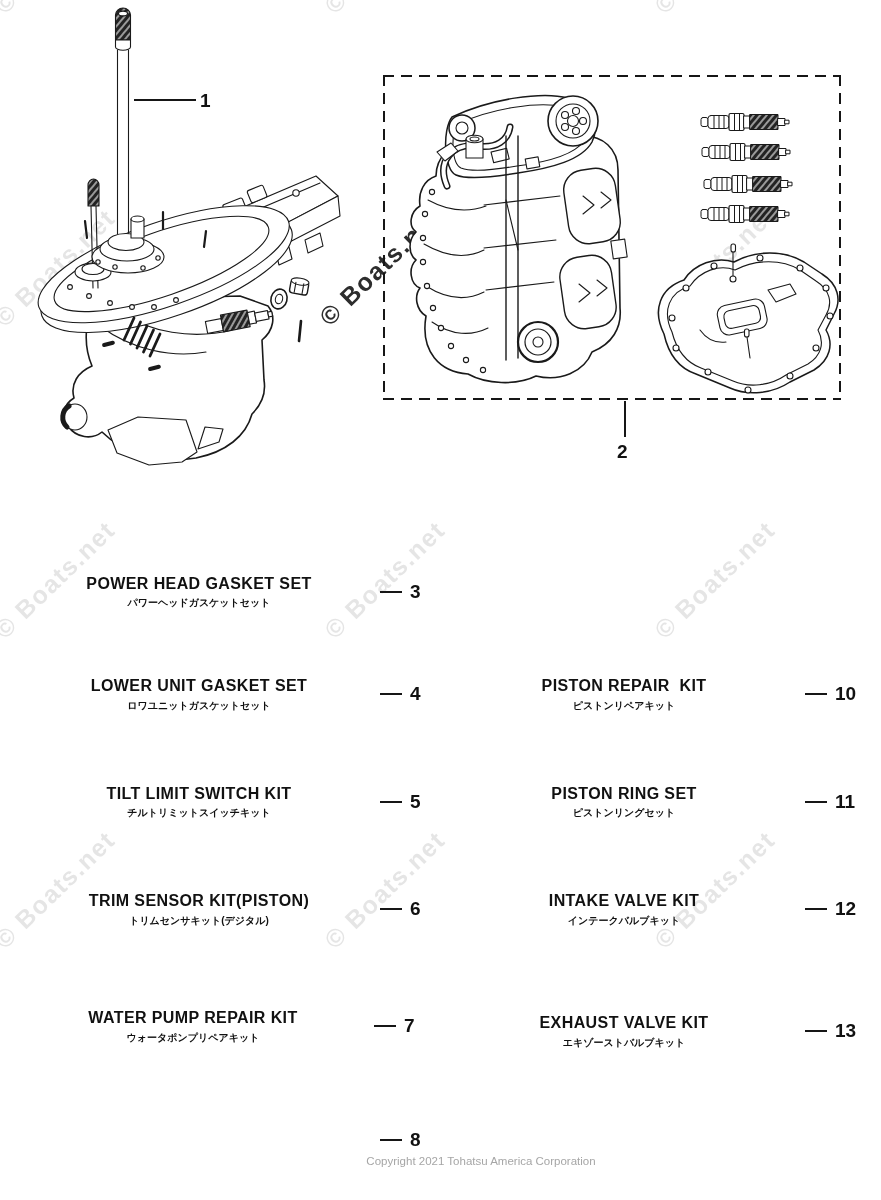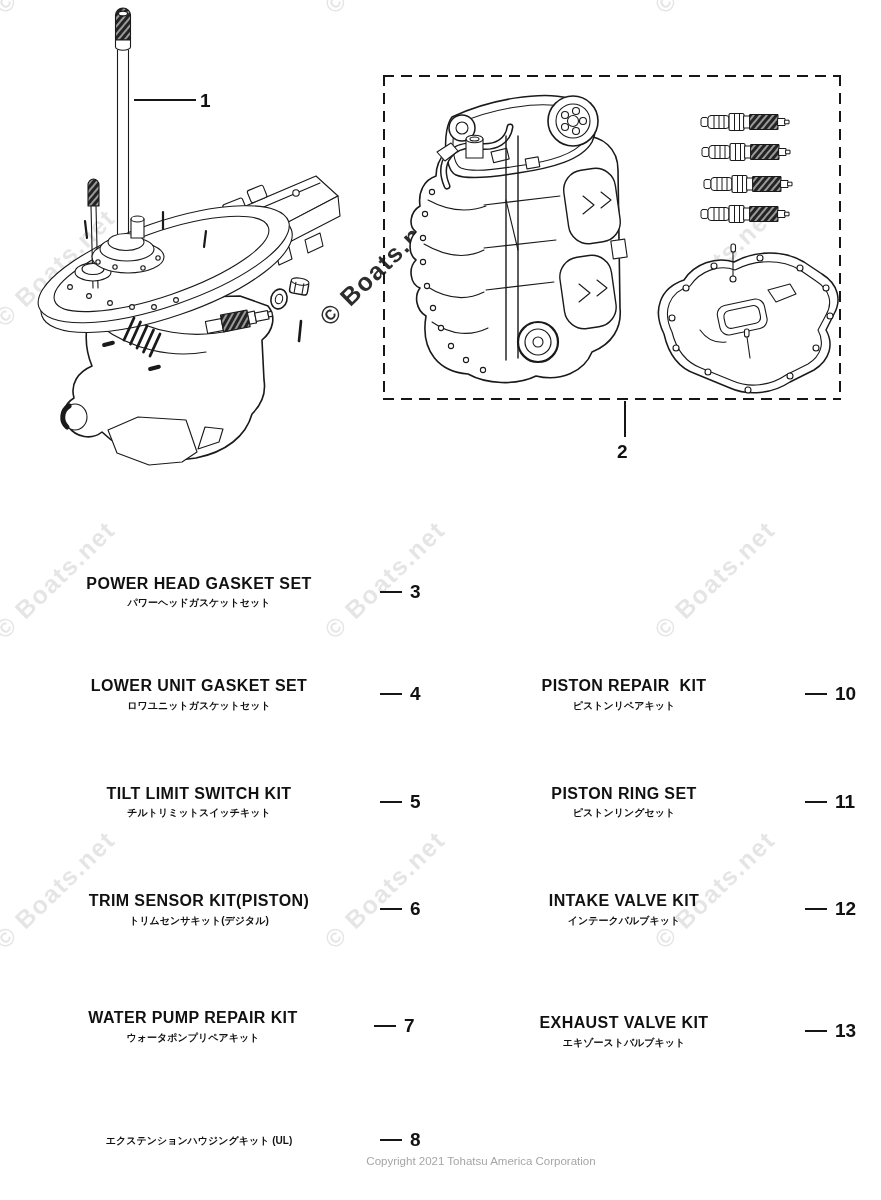--- a/index.html
+++ b/index.html
@@ -315,21 +315,20 @@
     <div class="kit-box dashbox">
       <div class="kit-en">WATER PUMP REPAIR KIT</div>
       <div class="kit-jp">ウォータポンプリペアキット</div>
     </div>
     <div class="kit-line"></div>
     <div class="kit-num">7</div>
   </div>
 
   <div class="kit" style="left:18px;top:1102px;height:76px">
     <div class="kit-box dashbox">
-      <div class="kit-jp">エクステンションハウジングキット (UL)</div>
     </div>
     <div class="kit-line"></div>
     <div class="kit-num">8</div>
   </div>
 
 
   <div class="kit" style="left:443px;top:655px;height:78px">
     <div class="kit-box dashbox">
       <div class="kit-en">PISTON REPAIR  KIT</div>
       <div class="kit-jp">ピストンリペアキット</div>

